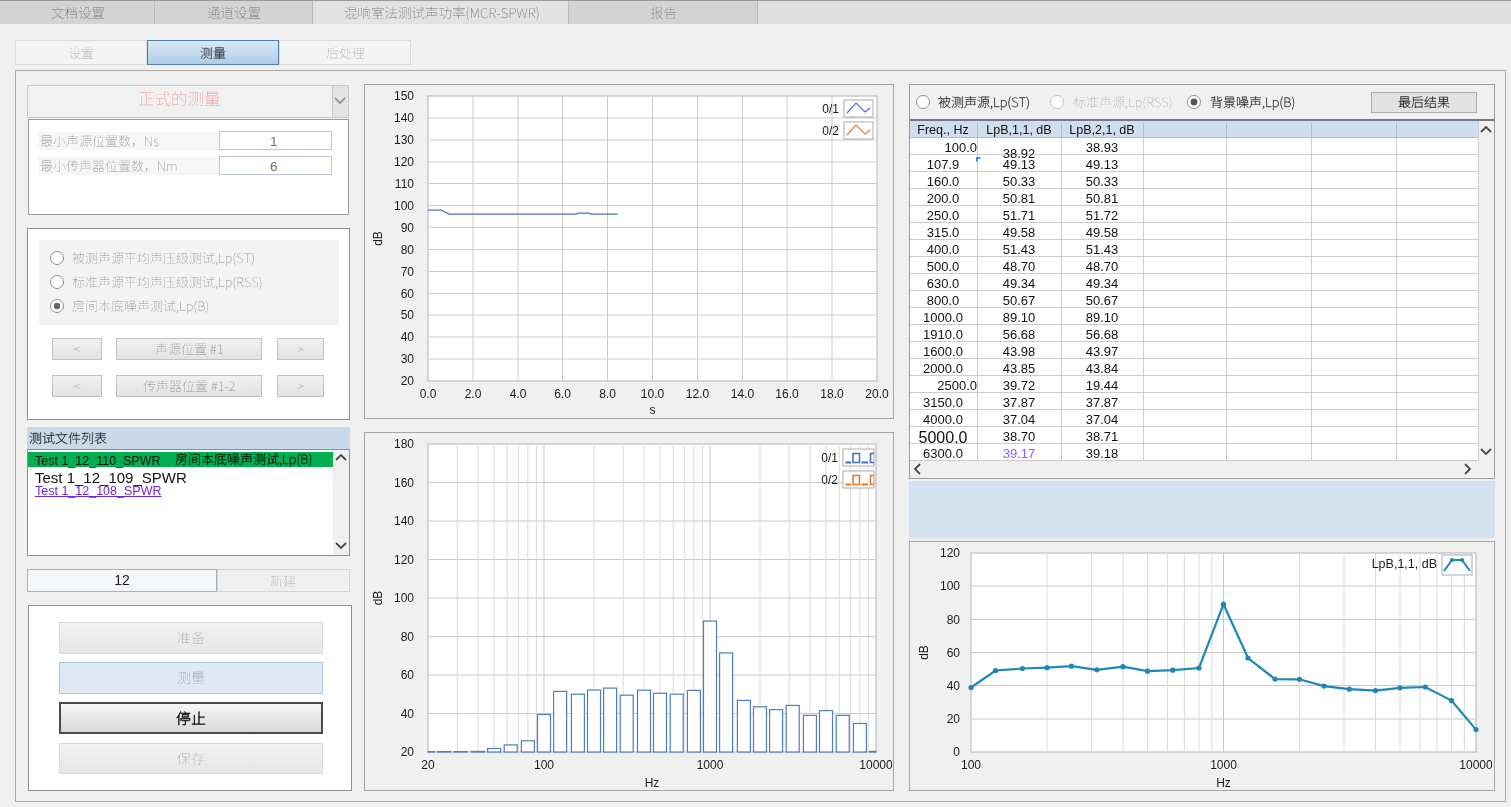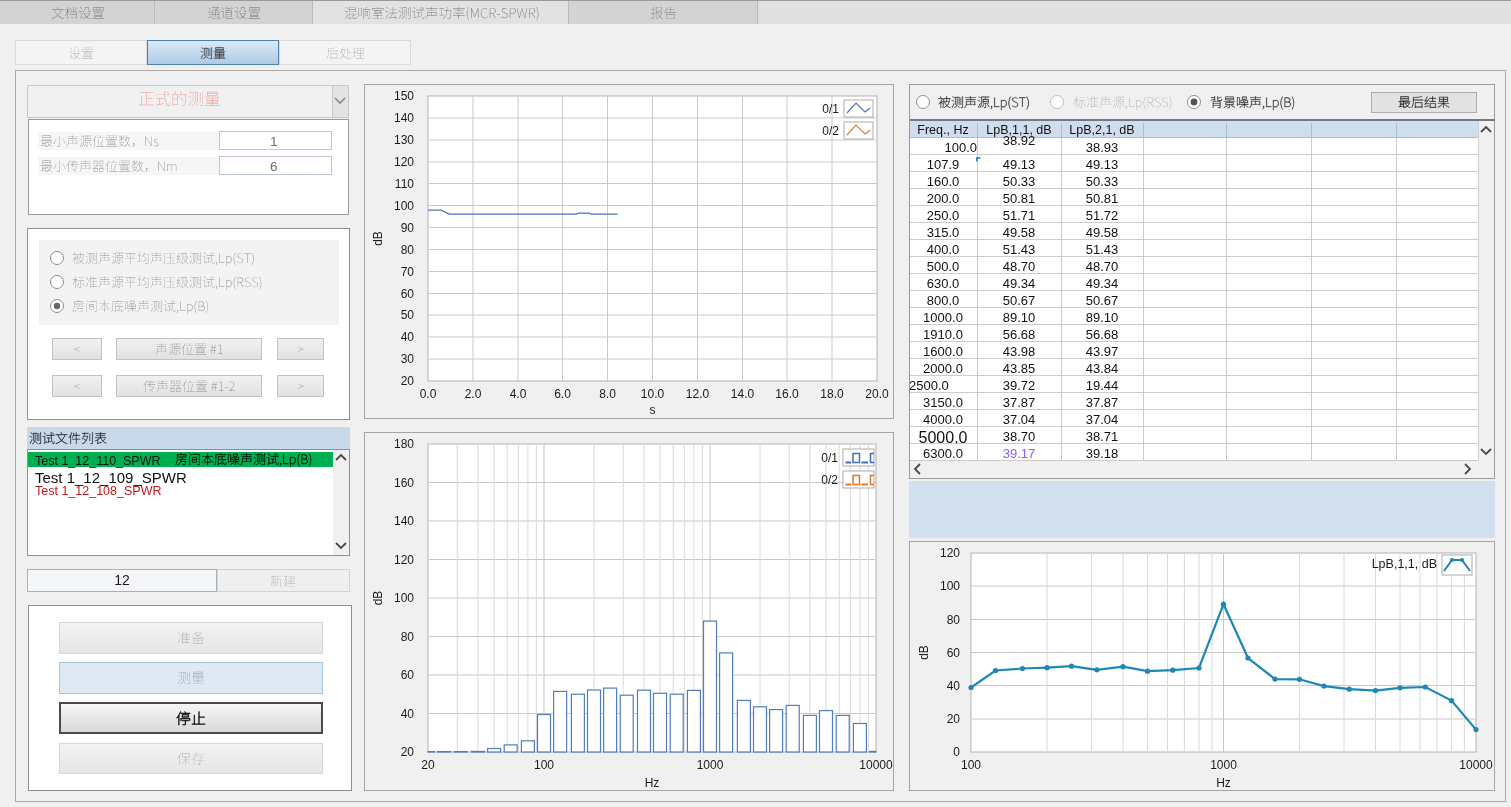--- a/index.html
+++ b/index.html
@@ -110,21 +110,21 @@
 <svg class="tp" style="left:29px;top:443px">
       <path d="M6.4 -1.4L6.6 -1.6Q7 -1.2 7.4 -0.9Q7.8 -0.5 8.1 -0.1Q8.4 0.3 8.6 0.6L8.3 0.8Q8.1 0.5 7.8 0.1Q7.5 -0.2 7.1 -0.6Q6.7 -1 6.4 -1.4ZM4.1 -10L8.3 -10L8.3 -2.2L7.9 -2.2L7.9 -9.6L4.5 -9.6L4.5 -2.2L4.1 -2.2L4.1 -10ZM11.5 -10.7L11.9 -10.7L11.9 0.2Q11.9 0.5 11.8 0.6Q11.7 0.7 11.6 0.8Q11.4 0.8 11 0.9Q10.6 0.9 9.9 0.9Q9.9 0.8 9.9 0.7Q9.8 0.6 9.8 0.5Q10.3 0.5 10.7 0.5Q11.2 0.5 11.3 0.5Q11.5 0.5 11.5 0.2L11.5 -10.7ZM9.8 -9.6L10.1 -9.6L10.1 -2.1L9.8 -2.1L9.8 -9.6ZM5.9 -8.4L6.3 -8.4L6.3 -4.2Q6.3 -3.5 6.2 -2.9Q6.1 -2.2 5.8 -1.5Q5.6 -0.8 5 -0.2Q4.5 0.4 3.6 0.9Q3.6 0.8 3.5 0.8Q3.5 0.7 3.4 0.7Q3.4 0.6 3.3 0.6Q4.2 0.1 4.7 -0.5Q5.2 -1 5.5 -1.7Q5.7 -2.3 5.8 -2.9Q5.9 -3.6 5.9 -4.2L5.9 -8.4ZM1.2 -10.4L1.5 -10.6Q1.9 -10.4 2.2 -10.2Q2.6 -9.9 3 -9.7Q3.3 -9.4 3.6 -9.2L3.3 -8.9Q3.1 -9.1 2.7 -9.4Q2.4 -9.6 2 -9.9Q1.6 -10.2 1.2 -10.4ZM0.6 -6.8L0.9 -7.1Q1.2 -6.9 1.6 -6.7Q2 -6.4 2.4 -6.2Q2.8 -5.9 3 -5.7L2.8 -5.4Q2.5 -5.6 2.2 -5.9Q1.8 -6.1 1.4 -6.4Q1 -6.6 0.6 -6.8ZM0.9 0.5Q1.2 -0 1.5 -0.7Q1.9 -1.4 2.2 -2.2Q2.5 -3 2.8 -3.6L3.1 -3.4Q2.8 -2.8 2.5 -2Q2.2 -1.3 1.9 -0.6Q1.6 0.2 1.3 0.7L0.9 0.5ZM14.9 -10.2L15.2 -10.5Q15.5 -10.2 15.8 -9.9Q16.1 -9.6 16.4 -9.2Q16.7 -8.9 16.9 -8.7L16.6 -8.4Q16.4 -8.7 16.1 -9Q15.8 -9.3 15.5 -9.6Q15.2 -10 14.9 -10.2ZM15.4 0.5L15.4 0.1L15.7 -0.3L17.8 -1.7Q17.9 -1.6 17.9 -1.5Q18 -1.5 18 -1.4Q17.2 -0.8 16.7 -0.5Q16.2 -0.2 16 0Q15.7 0.2 15.6 0.3Q15.5 0.4 15.4 0.5ZM13.7 -6.6L15.9 -6.6L15.9 -6.3L13.7 -6.3L13.7 -6.6ZM17.4 -7.9L25.4 -7.9L25.4 -7.5L17.4 -7.5L17.4 -7.9ZM17.9 -5.2L21.4 -5.2L21.4 -4.8L17.9 -4.8L17.9 -5.2ZM19.5 -5.1L19.9 -5.1L19.9 -0.9L19.5 -0.9L19.5 -5.1ZM17.6 -0.6Q18.4 -0.8 19.4 -1.1Q20.5 -1.4 21.7 -1.7L21.7 -1.3Q20.6 -1 19.6 -0.7Q18.6 -0.4 17.8 -0.2L17.6 -0.6ZM23 -10.4L23.3 -10.6Q23.7 -10.2 24.2 -9.7Q24.6 -9.1 24.9 -8.7L24.6 -8.5Q24.3 -8.9 23.9 -9.4Q23.4 -10 23 -10.4ZM21.9 -10.8L22.3 -10.8Q22.3 -8.9 22.4 -7.2Q22.5 -5.6 22.7 -4.2Q22.8 -2.8 23.1 -1.7Q23.3 -0.7 23.7 -0.1Q24 0.4 24.5 0.5Q24.7 0.5 24.8 -0.1Q25 -0.7 25.1 -1.7Q25.1 -1.7 25.2 -1.6Q25.3 -1.6 25.3 -1.6Q25.4 -1.6 25.4 -1.5Q25.3 -0.8 25.3 -0.4Q25.2 0.1 25 0.4Q24.9 0.7 24.8 0.8Q24.6 0.9 24.5 0.9Q23.9 0.9 23.5 0.3Q23.1 -0.3 22.8 -1.4Q22.5 -2.5 22.3 -4Q22.1 -5.4 22 -7.2Q21.9 -8.9 21.9 -10.8ZM15.4 0.5Q15.4 0.4 15.4 0.4Q15.3 0.3 15.3 0.2Q15.2 0.2 15.2 0.1Q15.3 0 15.5 -0.2Q15.7 -0.4 15.7 -0.8L15.7 -6.6L16.1 -6.6L16.1 -0.3Q16.1 -0.3 16 -0.2Q16 -0.1 15.9 -0.1Q15.8 0 15.7 0.1Q15.6 0.2 15.5 0.3Q15.4 0.4 15.4 0.5ZM35.9 -8.2L36.2 -8.1Q35.4 -5.8 34.1 -4Q32.8 -2.3 31 -1.1Q29.2 0.1 26.9 0.9Q26.9 0.8 26.8 0.8Q26.8 0.7 26.7 0.6Q26.7 0.5 26.6 0.5Q29 -0.3 30.7 -1.4Q32.5 -2.6 33.8 -4.3Q35 -6 35.9 -8.2ZM29.1 -8.2Q29.9 -6.1 31.2 -4.4Q32.5 -2.6 34.3 -1.4Q36.2 -0.1 38.4 0.5Q38.4 0.5 38.3 0.6Q38.3 0.7 38.2 0.7Q38.2 0.8 38.1 0.8Q35.9 0.2 34 -1.1Q32.2 -2.3 30.9 -4.1Q29.5 -5.9 28.7 -8.1L29.1 -8.2ZM26.7 -8.4L38.3 -8.4L38.3 -8L26.7 -8L26.7 -8.4ZM31.6 -10.7L32 -10.8Q32.3 -10.4 32.7 -9.8Q33 -9.2 33.2 -8.8L32.8 -8.7Q32.6 -9.1 32.3 -9.7Q32 -10.2 31.6 -10.7ZM47.1 -10.6L47.4 -10.6L47.4 0.9L47.1 0.9L47.1 -10.6ZM44.8 -10.2L45.2 -10.1Q45 -9.2 44.8 -8.3Q44.5 -7.4 44.2 -6.7Q43.9 -5.9 43.5 -5.3Q43.4 -5.4 43.4 -5.4Q43.3 -5.5 43.3 -5.5Q43.2 -5.5 43.1 -5.6Q43.5 -6.1 43.9 -6.9Q44.2 -7.6 44.4 -8.5Q44.7 -9.3 44.8 -10.2ZM44.6 -8L50.7 -8L50.7 -7.6L44.4 -7.6L44.6 -8ZM43.1 -4.1L51.2 -4.1L51.2 -3.7L43.1 -3.7L43.1 -4.1ZM42.8 -10.8L43.2 -10.6Q42.8 -9.6 42.3 -8.5Q41.7 -7.5 41.1 -6.6Q40.5 -5.7 39.9 -5Q39.8 -5 39.8 -5Q39.7 -5.1 39.7 -5.2Q39.6 -5.2 39.6 -5.3Q40.2 -5.9 40.8 -6.8Q41.4 -7.7 41.9 -8.7Q42.4 -9.7 42.8 -10.8ZM41.5 -7.6L41.8 -8L41.9 -8L41.9 0.9L41.5 0.9L41.5 -7.6ZM53 -10L59.4 -10L59.4 -9.6L53 -9.6L53 -10ZM55.5 -9.9L55.9 -9.8Q55.6 -8.6 55.2 -7.5Q54.8 -6.4 54.4 -5.4Q53.9 -4.5 53.3 -3.7Q53.3 -3.8 53.2 -3.8Q53.2 -3.9 53.1 -3.9Q53 -3.9 53 -4Q53.6 -4.7 54.1 -5.6Q54.5 -6.6 54.9 -7.6Q55.3 -8.7 55.5 -9.9ZM54.8 -7.1L58.6 -7.1L58.6 -6.7L54.7 -6.7L54.8 -7.1ZM58.5 -7.1L58.6 -7.1L58.6 -7.1L58.9 -7Q58.5 -4.8 57.7 -3.2Q57 -1.6 55.9 -0.6Q54.8 0.4 53.5 0.9Q53.5 0.9 53.5 0.8Q53.4 0.8 53.4 0.7Q53.3 0.7 53.3 0.6Q54.5 0.1 55.6 -0.9Q56.6 -1.8 57.4 -3.4Q58.2 -4.9 58.5 -7L58.5 -7.1ZM54.5 -4.2L54.7 -4.4Q55.1 -4.2 55.6 -3.8Q56.1 -3.5 56.5 -3.2Q57 -2.9 57.2 -2.6L57 -2.3Q56.7 -2.5 56.3 -2.9Q55.9 -3.2 55.4 -3.6Q54.9 -3.9 54.5 -4.2ZM60.7 -9.2L61 -9.2L61 -2.1L60.7 -2.1L60.7 -9.2ZM63.3 -10.8L63.7 -10.8L63.7 0.2Q63.7 0.5 63.6 0.6Q63.5 0.7 63.3 0.8Q63.1 0.9 62.7 0.9Q62.3 0.9 61.6 0.9Q61.6 0.8 61.5 0.7Q61.5 0.6 61.5 0.5Q62 0.5 62.5 0.5Q62.9 0.5 63.1 0.5Q63.2 0.5 63.3 0.4Q63.3 0.4 63.3 0.2L63.3 -10.8ZM66.4 -9.4L76.7 -9.4L76.7 -9L66.4 -9L66.4 -9.4ZM67.1 -7.5L76 -7.5L76 -7.2L67.1 -7.2L67.1 -7.5ZM66 -5.6L77 -5.6L77 -5.2L66 -5.2L66 -5.6ZM71.3 -10.8L71.7 -10.8L71.7 -5.2L71.3 -5.2L71.3 -10.8ZM71.1 -5.5L71.4 -5.3Q70.9 -4.7 70.3 -4.2Q69.6 -3.7 68.9 -3.2Q68.1 -2.8 67.4 -2.4Q66.6 -2 65.9 -1.8Q65.9 -1.8 65.9 -1.9Q65.8 -1.9 65.8 -2Q65.7 -2.1 65.7 -2.1Q66.4 -2.3 67.1 -2.7Q67.9 -3 68.6 -3.5Q69.4 -3.9 70 -4.4Q70.6 -5 71.1 -5.5ZM71.8 -5.5Q72.2 -4.1 73.1 -3Q73.9 -2 75 -1.2Q76.1 -0.4 77.4 0Q77.4 0.1 77.3 0.1Q77.3 0.2 77.2 0.2Q77.2 0.3 77.2 0.4Q75.8 -0.1 74.7 -0.9Q73.6 -1.7 72.8 -2.8Q71.9 -4 71.4 -5.4L71.8 -5.5ZM76.2 -4.4L76.5 -4.3Q75.9 -3.7 75.2 -3.1Q74.4 -2.5 73.7 -2L73.5 -2.2Q73.9 -2.5 74.4 -2.9Q74.9 -3.3 75.4 -3.7Q75.9 -4.1 76.2 -4.4ZM68.5 0.9L68.5 0.6L68.8 0.3L72.6 -0.9Q72.6 -0.8 72.6 -0.8Q72.6 -0.7 72.6 -0.6Q71.3 -0.1 70.5 0.1Q69.7 0.4 69.3 0.5Q68.9 0.7 68.7 0.8Q68.6 0.8 68.5 0.9ZM68.5 0.9Q68.5 0.8 68.4 0.8Q68.4 0.7 68.4 0.6Q68.3 0.6 68.3 0.5Q68.4 0.5 68.5 0.3Q68.6 0.2 68.6 -0.2L68.6 -3.5L69 -3.5L69 0.4Q69 0.4 69 0.5Q68.9 0.5 68.8 0.5Q68.8 0.6 68.7 0.7Q68.6 0.7 68.5 0.8Q68.5 0.8 68.5 0.9Z" fill="#111" stroke="#111" stroke-width="0.25"></path>
     </svg>
 <div style="left:27px;top:449px;width:323px;height:107px;background:#fff;border:1px solid #909090"></div>
 <div style="left:28px;top:452px;width:305px;height:15px;background:#00b050"></div>
 <span class="lt" style="left:35px;top:454px;font-size:12.5px;color:#111;">Test 1_12_110_SPWR</span>
 <svg class="tp" style="left:175px;top:464px">
       <path d="M2.9 -4.8L11.7 -4.8L11.7 -4.4L2.9 -4.4L2.9 -4.8ZM5.7 -2.9L10.6 -2.9L10.6 -2.5L5.7 -2.5L5.7 -2.9ZM10.5 -2.9L10.8 -2.9Q10.8 -2.9 10.8 -2.8Q10.8 -2.7 10.8 -2.7Q10.7 -1.6 10.6 -1Q10.5 -0.3 10.4 0Q10.3 0.4 10.1 0.5Q9.9 0.7 9.8 0.7Q9.6 0.8 9.4 0.8Q9.1 0.8 8.6 0.8Q8.1 0.7 7.6 0.7Q7.6 0.6 7.5 0.5Q7.5 0.4 7.5 0.3Q8.1 0.4 8.6 0.4Q9.1 0.4 9.3 0.4Q9.5 0.4 9.6 0.4Q9.7 0.4 9.8 0.3Q9.9 0.2 10 -0.2Q10.2 -0.5 10.3 -1.1Q10.4 -1.8 10.5 -2.8L10.5 -2.9ZM5.9 -4.6L6.2 -4.6Q6.1 -3.6 5.9 -2.7Q5.7 -1.9 5.3 -1.2Q4.9 -0.5 4.2 0Q3.6 0.5 2.6 0.9Q2.5 0.8 2.5 0.7Q2.4 0.7 2.3 0.6Q3.3 0.3 4 -0.2Q4.6 -0.7 5 -1.4Q5.4 -2 5.6 -2.8Q5.8 -3.6 5.9 -4.6ZM6.6 -6.4L6.9 -6.6Q7.2 -6.2 7.5 -5.8Q7.8 -5.4 7.9 -5.1L7.6 -4.9Q7.5 -5.2 7.2 -5.6Q6.9 -6.1 6.6 -6.4ZM2.2 -9.4L11.2 -9.4L11.2 -6.8L2.2 -6.8L2.2 -7.2L10.8 -7.2L10.8 -9L2.2 -9L2.2 -9.4ZM2 -9.4L2.4 -9.4L2.4 -6.2Q2.4 -5.4 2.4 -4.5Q2.3 -3.6 2.1 -2.7Q2 -1.8 1.7 -0.9Q1.4 -0 0.9 0.8Q0.8 0.7 0.8 0.7Q0.7 0.7 0.7 0.6Q0.6 0.6 0.5 0.5Q1 -0.2 1.3 -1.1Q1.6 -1.9 1.8 -2.8Q1.9 -3.7 2 -4.6Q2 -5.4 2 -6.2L2 -9.4ZM5.9 -10.6L6.2 -10.8Q6.4 -10.4 6.7 -10Q6.9 -9.6 7 -9.3L6.6 -9.1Q6.5 -9.4 6.3 -9.8Q6.1 -10.3 5.9 -10.6ZM14.4 -8.1L14.8 -8.1L14.8 0.9L14.4 0.9L14.4 -8.1ZM14.6 -10.4L14.9 -10.5Q15.2 -10.3 15.5 -10Q15.9 -9.7 16.1 -9.4Q16.4 -9 16.6 -8.8L16.2 -8.6Q16.1 -8.8 15.8 -9.1Q15.6 -9.5 15.3 -9.8Q14.9 -10.1 14.6 -10.4ZM17.7 -10L24.4 -10L24.4 -9.6L17.7 -9.6L17.7 -10ZM24.2 -10L24.5 -10L24.5 0.2Q24.5 0.5 24.5 0.6Q24.4 0.8 24.2 0.8Q24 0.9 23.6 0.9Q23.2 0.9 22.7 0.9Q22.6 0.8 22.6 0.7Q22.5 0.6 22.5 0.5Q23 0.5 23.4 0.5Q23.8 0.5 23.9 0.5Q24.1 0.5 24.1 0.4Q24.2 0.4 24.2 0.2L24.2 -10ZM17.6 -4L17.6 -1.8L21.3 -1.8L21.3 -4L17.6 -4ZM17.6 -6.6L17.6 -4.4L21.3 -4.4L21.3 -6.6L17.6 -6.6ZM17.2 -7L21.7 -7L21.7 -1.4L17.2 -1.4L17.2 -7ZM26.9 -7.8L38.1 -7.8L38.1 -7.4L26.9 -7.4L26.9 -7.8ZM29 -2.1L36.1 -2.1L36.1 -1.8L29 -1.8L29 -2.1ZM32.3 -10.8L32.7 -10.8L32.7 0.9L32.3 0.9L32.3 -10.8ZM31.7 -7.8L32.1 -7.6Q31.5 -6.3 30.7 -5.1Q29.9 -3.9 28.9 -2.9Q28 -1.9 26.9 -1.3Q26.9 -1.3 26.9 -1.4Q26.8 -1.4 26.8 -1.5Q26.7 -1.5 26.7 -1.6Q27.7 -2.1 28.6 -3.1Q29.6 -4.1 30.4 -5.3Q31.2 -6.5 31.7 -7.8ZM33.2 -7.7Q33.7 -6.4 34.5 -5.2Q35.4 -4 36.4 -3.1Q37.4 -2.1 38.5 -1.6Q38.4 -1.6 38.3 -1.5Q38.3 -1.5 38.3 -1.4Q38.2 -1.3 38.2 -1.3Q37.1 -1.9 36.1 -2.8Q35.1 -3.8 34.3 -5Q33.4 -6.3 32.9 -7.6L33.2 -7.7ZM43 -4.4L50.9 -4.4L50.9 -4L43 -4L43 -4.4ZM49.7 -8.1L50.1 -7.7Q49.2 -7.6 48 -7.4Q46.9 -7.3 45.6 -7.2Q44.3 -7.1 43.1 -7Q43.1 -7.1 43 -7.2Q43 -7.3 43 -7.4Q43.8 -7.4 44.8 -7.5Q45.7 -7.6 46.6 -7.6Q47.6 -7.7 48.4 -7.8Q49.1 -7.9 49.7 -8.1ZM46.7 -7.6L47.1 -7.6Q47.1 -5.8 47.4 -4.3Q47.7 -2.9 48.2 -1.8Q48.7 -0.8 49.3 -0.2Q49.8 0.4 50.4 0.4Q50.7 0.4 50.8 -0.1Q50.9 -0.6 51 -1.7Q51 -1.6 51.1 -1.6Q51.2 -1.5 51.3 -1.5Q51.3 -0.6 51.2 -0.1Q51.1 0.4 50.9 0.6Q50.7 0.8 50.4 0.8Q49.8 0.8 49.3 0.4Q48.8 -0.1 48.3 -0.8Q47.9 -1.6 47.5 -2.6Q47.2 -3.7 47 -4.9Q46.8 -6.2 46.7 -7.6ZM40.9 -9.4L51.3 -9.4L51.3 -9L40.9 -9L40.9 -9.4ZM40.7 -9.4L41.1 -9.4L41.1 -5.6Q41.1 -4.8 41 -4Q41 -3.2 40.9 -2.3Q40.8 -1.4 40.5 -0.6Q40.3 0.3 39.9 1Q39.8 0.9 39.8 0.9Q39.7 0.9 39.7 0.8Q39.6 0.8 39.5 0.8Q39.9 0.1 40.2 -0.7Q40.4 -1.5 40.5 -2.4Q40.6 -3.2 40.7 -4Q40.7 -4.8 40.7 -5.6L40.7 -9.4ZM45.9 -1.8L46.2 -2Q46.5 -1.6 46.8 -1.2Q47 -0.7 47.3 -0.3Q47.5 0.1 47.7 0.4L47.3 0.6Q47.2 0.3 47 -0.1Q46.7 -0.6 46.4 -1Q46.2 -1.5 45.9 -1.8ZM45.4 -10.6L45.7 -10.8Q46 -10.5 46.2 -10.1Q46.5 -9.6 46.6 -9.3L46.2 -9.2Q46.1 -9.5 45.9 -9.9Q45.6 -10.3 45.4 -10.6ZM42.6 0.7L42.6 0.4L42.9 0.1L45.8 -1Q45.8 -0.9 45.8 -0.8Q45.9 -0.7 45.9 -0.7Q44.8 -0.2 44.2 -0Q43.6 0.2 43.3 0.4Q43 0.5 42.8 0.6Q42.7 0.7 42.6 0.7ZM42.6 0.7Q42.6 0.7 42.6 0.6Q42.5 0.5 42.5 0.4Q42.5 0.4 42.4 0.3Q42.6 0.3 42.8 0.1Q43 0 43 -0.3L43 -7.4L43.3 -7.3L43.3 0.3Q43.3 0.3 43.3 0.3Q43.2 0.3 43.1 0.4Q43 0.4 42.9 0.5Q42.8 0.6 42.7 0.6Q42.6 0.7 42.6 0.7ZM53.3 -9.5L55.8 -9.5L55.8 -2.2L53.3 -2.2L53.3 -2.6L55.4 -2.6L55.4 -9.2L53.3 -9.2L53.3 -9.5ZM53.1 -9.5L53.5 -9.5L53.5 -1.2L53.1 -1.2L53.1 -9.5ZM58.5 -9.8L58.5 -7.9L62.1 -7.9L62.1 -9.8L58.5 -9.8ZM58.1 -10.2L62.5 -10.2L62.5 -7.6L58.1 -7.6L58.1 -10.2ZM57 -6.5L57 -4.5L59.4 -4.5L59.4 -6.5L57 -6.5ZM56.7 -6.8L59.8 -6.8L59.8 -4.1L56.7 -4.1L56.7 -6.8ZM61.1 -6.5L61.1 -4.5L63.5 -4.5L63.5 -6.5L61.1 -6.5ZM60.7 -6.8L63.9 -6.8L63.9 -4.1L60.7 -4.1L60.7 -6.8ZM56.3 -2.9L64.3 -2.9L64.3 -2.5L56.3 -2.5L56.3 -2.9ZM60 -4L60.4 -4L60.4 0.9L60 0.9L60 -4ZM59.8 -2.8L60.1 -2.7Q59.7 -2 59 -1.4Q58.3 -0.8 57.5 -0.3Q56.7 0.2 55.9 0.5Q55.8 0.4 55.8 0.4Q55.7 0.3 55.6 0.2Q56.4 -0.1 57.2 -0.5Q58 -1 58.7 -1.6Q59.3 -2.2 59.8 -2.8ZM60.7 -2.8Q61.2 -2.2 61.8 -1.6Q62.4 -1.1 63.1 -0.6Q63.8 -0.2 64.4 0.1Q64.4 0.1 64.3 0.2Q64.3 0.2 64.2 0.3Q64.2 0.4 64.1 0.4Q63.5 0.1 62.8 -0.4Q62.1 -0.8 61.5 -1.4Q60.8 -2 60.4 -2.6L60.7 -2.8ZM66 -9.6L77 -9.6L77 -9.2L66 -9.2L66 -9.6ZM66.8 -7.5L76.4 -7.5L76.4 -7.1L66.8 -7.1L66.8 -7.5ZM67.3 -2.8L75.9 -2.8L75.9 -2.4L67.3 -2.4L67.3 -2.8ZM67.3 -5.8L76.1 -5.8L76.1 -1.7L75.7 -1.7L75.7 -5.4L67.3 -5.4L67.3 -5.8ZM67.1 -5.8L67.5 -5.8L67.5 -4Q67.5 -3.4 67.5 -2.8Q67.4 -2.1 67.2 -1.5Q67 -0.8 66.7 -0.2Q66.3 0.4 65.8 1Q65.8 0.9 65.7 0.9Q65.7 0.8 65.6 0.8Q65.6 0.7 65.5 0.7Q66.2 -0 66.6 -0.8Q66.9 -1.6 67 -2.4Q67.1 -3.2 67.1 -4L67.1 -5.8ZM71.3 -10.8L71.7 -10.8L71.7 -7.2L71.3 -7.2L71.3 -10.8ZM71.3 -5.6L71.7 -5.6L71.7 -2.5L71.3 -2.5L71.3 -5.6ZM84.4 -1.4L84.6 -1.6Q85 -1.2 85.4 -0.9Q85.8 -0.5 86.1 -0.1Q86.4 0.3 86.6 0.6L86.3 0.8Q86.1 0.5 85.8 0.1Q85.5 -0.2 85.1 -0.6Q84.7 -1 84.4 -1.4ZM82.1 -10L86.3 -10L86.3 -2.2L85.9 -2.2L85.9 -9.6L82.5 -9.6L82.5 -2.2L82.1 -2.2L82.1 -10ZM89.5 -10.7L89.9 -10.7L89.9 0.2Q89.9 0.5 89.8 0.6Q89.7 0.7 89.6 0.8Q89.4 0.8 89 0.9Q88.6 0.9 87.9 0.9Q87.9 0.8 87.9 0.7Q87.8 0.6 87.8 0.5Q88.3 0.5 88.7 0.5Q89.2 0.5 89.3 0.5Q89.5 0.5 89.5 0.2L89.5 -10.7ZM87.8 -9.6L88.1 -9.6L88.1 -2.1L87.8 -2.1L87.8 -9.6ZM83.9 -8.4L84.3 -8.4L84.3 -4.2Q84.3 -3.5 84.2 -2.9Q84.1 -2.2 83.8 -1.5Q83.6 -0.8 83 -0.2Q82.5 0.4 81.6 0.9Q81.6 0.8 81.5 0.8Q81.5 0.7 81.4 0.7Q81.4 0.6 81.3 0.6Q82.2 0.1 82.7 -0.5Q83.2 -1 83.5 -1.7Q83.7 -2.3 83.8 -2.9Q83.9 -3.6 83.9 -4.2L83.9 -8.4ZM79.2 -10.4L79.5 -10.6Q79.9 -10.4 80.2 -10.2Q80.6 -9.9 81 -9.7Q81.3 -9.4 81.6 -9.2L81.3 -8.9Q81.1 -9.1 80.7 -9.4Q80.4 -9.6 80 -9.9Q79.6 -10.2 79.2 -10.4ZM78.6 -6.8L78.9 -7.1Q79.2 -6.9 79.6 -6.7Q80 -6.4 80.4 -6.2Q80.8 -5.9 81 -5.7L80.8 -5.4Q80.5 -5.6 80.2 -5.9Q79.8 -6.1 79.4 -6.4Q79 -6.6 78.6 -6.8ZM78.9 0.5Q79.2 -0 79.5 -0.7Q79.9 -1.4 80.2 -2.2Q80.5 -3 80.8 -3.6L81.1 -3.4Q80.8 -2.8 80.5 -2Q80.2 -1.3 79.9 -0.6Q79.6 0.2 79.3 0.7L78.9 0.5ZM92.9 -10.2L93.2 -10.5Q93.5 -10.2 93.8 -9.9Q94.1 -9.6 94.4 -9.2Q94.7 -8.9 94.9 -8.7L94.6 -8.4Q94.4 -8.7 94.1 -9Q93.8 -9.3 93.5 -9.6Q93.2 -10 92.9 -10.2ZM93.4 0.5L93.4 0.1L93.7 -0.3L95.8 -1.7Q95.9 -1.6 95.9 -1.5Q96 -1.5 96 -1.4Q95.2 -0.8 94.7 -0.5Q94.2 -0.2 94 0Q93.7 0.2 93.6 0.3Q93.5 0.4 93.4 0.5ZM91.7 -6.6L93.9 -6.6L93.9 -6.3L91.7 -6.3L91.7 -6.6ZM95.4 -7.9L103.4 -7.9L103.4 -7.5L95.4 -7.5L95.4 -7.9ZM95.9 -5.2L99.4 -5.2L99.4 -4.8L95.9 -4.8L95.9 -5.2ZM97.5 -5.1L97.9 -5.1L97.9 -0.9L97.5 -0.9L97.5 -5.1ZM95.6 -0.6Q96.4 -0.8 97.4 -1.1Q98.5 -1.4 99.7 -1.7L99.7 -1.3Q98.6 -1 97.6 -0.7Q96.6 -0.4 95.8 -0.2L95.6 -0.6ZM101 -10.4L101.3 -10.6Q101.7 -10.2 102.2 -9.7Q102.6 -9.1 102.9 -8.7L102.6 -8.5Q102.3 -8.9 101.9 -9.4Q101.4 -10 101 -10.4ZM99.9 -10.8L100.3 -10.8Q100.3 -8.9 100.4 -7.2Q100.5 -5.6 100.7 -4.2Q100.8 -2.8 101.1 -1.7Q101.3 -0.7 101.7 -0.1Q102 0.4 102.5 0.5Q102.7 0.5 102.8 -0.1Q103 -0.7 103.1 -1.7Q103.1 -1.7 103.2 -1.6Q103.3 -1.6 103.3 -1.6Q103.4 -1.6 103.4 -1.5Q103.3 -0.8 103.3 -0.4Q103.2 0.1 103 0.4Q102.9 0.7 102.8 0.8Q102.6 0.9 102.5 0.9Q101.9 0.9 101.5 0.3Q101.1 -0.3 100.8 -1.4Q100.5 -2.5 100.3 -4Q100.1 -5.4 100 -7.2Q99.9 -8.9 99.9 -10.8ZM93.4 0.5Q93.4 0.4 93.4 0.4Q93.3 0.3 93.3 0.2Q93.2 0.2 93.2 0.1Q93.3 0 93.5 -0.2Q93.7 -0.4 93.7 -0.8L93.7 -6.6L94.1 -6.6L94.1 -0.3Q94.1 -0.3 94 -0.2Q94 -0.1 93.9 -0.1Q93.8 0 93.7 0.1Q93.6 0.2 93.5 0.3Q93.4 0.4 93.4 0.5ZM104.9 2.2L104.7 1.8Q105.1 1.5 105.4 1.1Q105.7 0.7 105.7 0L105.5 -0.8L106 -0.1Q105.9 -0 105.8 0Q105.7 0.1 105.6 0.1Q105.3 0.1 105.2 -0.1Q105 -0.2 105 -0.4Q105 -0.7 105.2 -0.8Q105.4 -1 105.6 -1Q105.8 -1 106 -0.7Q106.2 -0.5 106.2 -0.1Q106.2 0.7 105.8 1.2Q105.4 1.8 104.9 2.2ZM108.4 -0L108.4 -9.4L108.9 -9.4L108.9 -0.4L113.3 -0.4L113.3 -0L108.4 -0ZM115 3.2L115 -6.9L115.4 -6.9L115.4 -6L115.5 -6Q116 -6.4 116.6 -6.7Q117.2 -7 117.8 -7Q118.8 -7 119.4 -6.6Q120 -6.1 120.3 -5.4Q120.6 -4.6 120.6 -3.5Q120.6 -2.4 120.2 -1.5Q119.7 -0.7 119 -0.3Q118.4 0.2 117.5 0.2Q117.1 0.2 116.5 -0.1Q116 -0.3 115.4 -0.7L115.4 0.6L115.4 3.2L115 3.2ZM117.6 -0.3Q118.3 -0.3 118.9 -0.7Q119.4 -1.1 119.8 -1.8Q120.1 -2.6 120.1 -3.5Q120.1 -4.4 119.9 -5.1Q119.6 -5.8 119.1 -6.2Q118.6 -6.6 117.8 -6.6Q117.3 -6.6 116.7 -6.3Q116.1 -6 115.4 -5.4L115.4 -1.2Q116.1 -0.7 116.6 -0.5Q117.2 -0.3 117.6 -0.3ZM124.5 2.5Q123.6 1.1 123.1 -0.5Q122.6 -2.1 122.6 -4Q122.6 -5.9 123.1 -7.4Q123.6 -9 124.5 -10.5L124.8 -10.3Q123.9 -8.9 123.5 -7.3Q123.1 -5.7 123.1 -4Q123.1 -2.3 123.5 -0.7Q123.9 1 124.8 2.3L124.5 2.5ZM126.7 -0L126.7 -9.4L129.1 -9.4Q130.1 -9.4 130.8 -9.2Q131.4 -8.9 131.8 -8.4Q132.2 -7.9 132.2 -7.2Q132.2 -6.7 132 -6.2Q131.9 -5.8 131.5 -5.5Q131.2 -5.2 130.7 -5.1L130.7 -5Q131.7 -4.9 132.2 -4.3Q132.8 -3.7 132.8 -2.7Q132.8 -1.8 132.4 -1.2Q131.9 -0.6 131.2 -0.3Q130.4 -0 129.3 -0L126.7 -0ZM127.1 -5.3L128.8 -5.3Q130.4 -5.3 131 -5.8Q131.7 -6.3 131.7 -7.1Q131.7 -8.2 131 -8.6Q130.3 -9 128.9 -9L127.1 -9L127.1 -5.3ZM127.1 -0.4L129.1 -0.4Q130.6 -0.4 131.5 -1Q132.3 -1.5 132.3 -2.7Q132.3 -3.8 131.5 -4.3Q130.6 -4.8 129.1 -4.8L127.1 -4.8L127.1 -0.4ZM134.2 2.5L133.9 2.3Q134.7 1 135.2 -0.7Q135.6 -2.3 135.6 -4Q135.6 -5.7 135.2 -7.3Q134.7 -8.9 133.9 -10.3L134.2 -10.5Q135 -9 135.5 -7.4Q136 -5.9 136 -4Q136 -2.1 135.5 -0.5Q135 1.1 134.2 2.5Z" fill="#000" stroke="#000" stroke-width="0.3"></path>
     </svg>
 <span class="lt" style="left:35px;top:469px;font-size:15px;color:#111;">Test 1_12_109_SPWR</span>
-<span class="lt" style="left:35px;top:484px;font-size:12.5px;color:#b91c1c;">Test 1_12_108_SPWR</span>
+<span class="lt" style="left:35px;top:484px;font-size:12.5px;color:#6d28d9;text-decoration:underline;">Test 1_12_108_SPWR</span>
 <div style="left:333px;top:450px;width:16px;height:105px;background:#f0f0f0"></div>
 <svg class="tp" style="left:336px;top:455px">
       <path d="M0 5 L5 0 L10 5" stroke="#4a4a4a" stroke-width="1.8" fill="none"></path>
     </svg>
 <svg class="tp" style="left:336px;top:543px">
       <path d="M0 0 L5 5 L10 0" stroke="#4a4a4a" stroke-width="1.8" fill="none"></path>
     </svg>
 <div style="left:27px;top:569px;width:190px;height:23px;background:#f4f6f9;border:1px solid #a9b0bb"></div>
 <span class="lt" style="left:27px;top:572px;font-size:14px;color:#1a1a1a;width:190px;text-align:center">12</span>
 <div style="left:217px;top:569px;width:133px;height:23px;background:#efefef;border:1px solid #d4d4d4"></div>
@@ -376,21 +376,21 @@
         <line x1="67.5" y1="0" x2="67.5" y2="323"></line>
         <line x1="151.5" y1="0" x2="151.5" y2="323"></line>
         <line x1="233.5" y1="0" x2="233.5" y2="323"></line>
         <line x1="316.5" y1="0" x2="316.5" y2="323"></line>
         <line x1="401.5" y1="0" x2="401.5" y2="323"></line>
         <line x1="486.5" y1="0" x2="486.5" y2="323"></line>
       </g>
       <path d="M66.8 23.5 V20 H70.5" stroke="#1a7ad4" stroke-width="1.5" fill="none"></path>
     </svg>
 <span class="lt" style="left:909px;top:140px;font-size:13px;color:#111;width:68px;text-align:right">100.0</span>
-<span class="lt" style="left:977px;top:133px;font-size:13px;color:#111;width:84px;text-align:center">38.92</span>
+<span class="lt" style="left:977px;top:146px;font-size:13px;color:#111;width:84px;text-align:center">38.92</span>
 <span class="lt" style="left:1061px;top:140px;font-size:13px;color:#111;width:82px;text-align:center">38.93</span>
 <span class="lt" style="left:909px;top:157px;font-size:13px;color:#111;width:68px;text-align:center">107.9</span>
 <span class="lt" style="left:977px;top:157px;font-size:13px;color:#111;width:84px;text-align:center">49.13</span>
 <span class="lt" style="left:1061px;top:157px;font-size:13px;color:#111;width:82px;text-align:center">49.13</span>
 <span class="lt" style="left:909px;top:174px;font-size:13px;color:#111;width:68px;text-align:center">160.0</span>
 <span class="lt" style="left:977px;top:174px;font-size:13px;color:#111;width:84px;text-align:center">50.33</span>
 <span class="lt" style="left:1061px;top:174px;font-size:13px;color:#111;width:82px;text-align:center">50.33</span>
 <span class="lt" style="left:909px;top:191px;font-size:13px;color:#111;width:68px;text-align:center">200.0</span>
 <span class="lt" style="left:977px;top:191px;font-size:13px;color:#111;width:84px;text-align:center">50.81</span>
 <span class="lt" style="left:1061px;top:191px;font-size:13px;color:#111;width:82px;text-align:center">50.81</span>
@@ -417,21 +417,21 @@
 <span class="lt" style="left:1061px;top:310px;font-size:13px;color:#111;width:82px;text-align:center">89.10</span>
 <span class="lt" style="left:909px;top:327px;font-size:13px;color:#111;width:68px;text-align:center">1910.0</span>
 <span class="lt" style="left:977px;top:327px;font-size:13px;color:#111;width:84px;text-align:center">56.68</span>
 <span class="lt" style="left:1061px;top:327px;font-size:13px;color:#111;width:82px;text-align:center">56.68</span>
 <span class="lt" style="left:909px;top:344px;font-size:13px;color:#111;width:68px;text-align:center">1600.0</span>
 <span class="lt" style="left:977px;top:344px;font-size:13px;color:#111;width:84px;text-align:center">43.98</span>
 <span class="lt" style="left:1061px;top:344px;font-size:13px;color:#111;width:82px;text-align:center">43.97</span>
 <span class="lt" style="left:909px;top:361px;font-size:13px;color:#111;width:68px;text-align:center">2000.0</span>
 <span class="lt" style="left:977px;top:361px;font-size:13px;color:#111;width:84px;text-align:center">43.85</span>
 <span class="lt" style="left:1061px;top:361px;font-size:13px;color:#111;width:82px;text-align:center">43.84</span>
-<span class="lt" style="left:909px;top:378px;font-size:13px;color:#111;width:68px;text-align:left">2500.0</span>
+<span class="lt" style="left:909px;top:378px;font-size:13px;color:#111;width:68px;text-align:right">2500.0</span>
 <span class="lt" style="left:977px;top:378px;font-size:13px;color:#111;width:84px;text-align:center">39.72</span>
 <span class="lt" style="left:1061px;top:378px;font-size:13px;color:#111;width:82px;text-align:center">19.44</span>
 <span class="lt" style="left:909px;top:395px;font-size:13px;color:#111;width:68px;text-align:center">3150.0</span>
 <span class="lt" style="left:977px;top:395px;font-size:13px;color:#111;width:84px;text-align:center">37.87</span>
 <span class="lt" style="left:1061px;top:395px;font-size:13px;color:#111;width:82px;text-align:center">37.87</span>
 <span class="lt" style="left:909px;top:412px;font-size:13px;color:#111;width:68px;text-align:center">4000.0</span>
 <span class="lt" style="left:977px;top:412px;font-size:13px;color:#111;width:84px;text-align:center">37.04</span>
 <span class="lt" style="left:1061px;top:412px;font-size:13px;color:#111;width:82px;text-align:center">37.04</span>
 <span class="lt" style="left:909px;top:429px;font-size:16px;color:#111;width:68px;text-align:center">5000.0</span>
 <span class="lt" style="left:977px;top:429px;font-size:13px;color:#111;width:84px;text-align:center">38.70</span>

